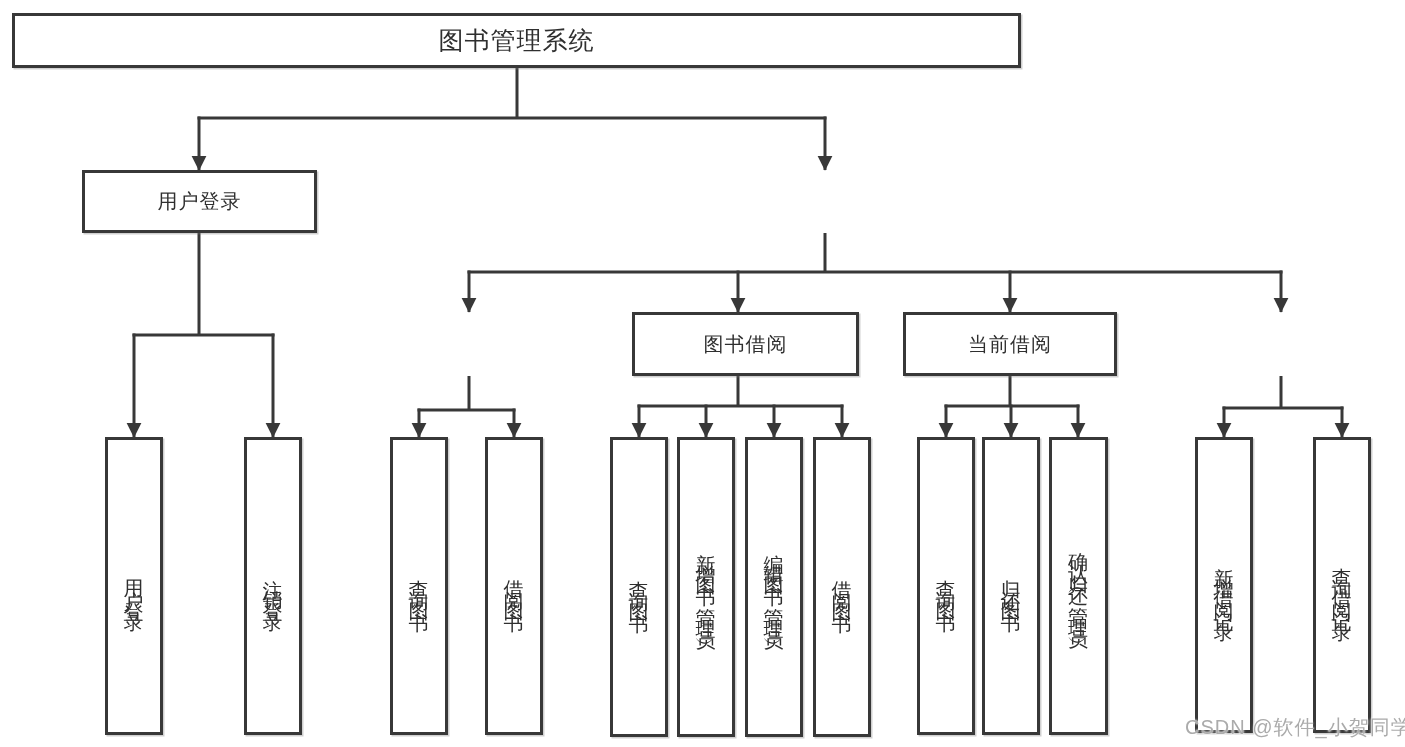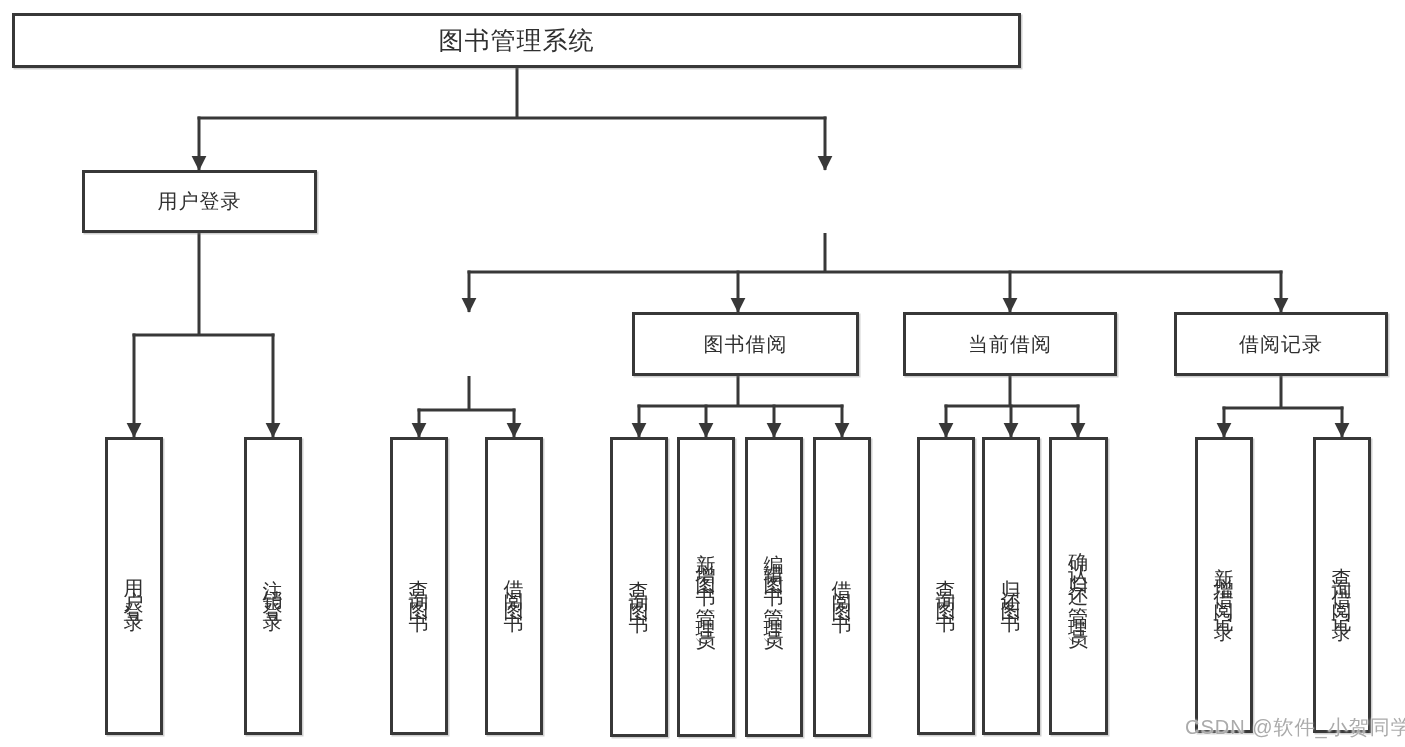--- a/index.html
+++ b/index.html
@@ -66,21 +66,20 @@
     <path class="ln" d="M1224,406.5 V437" marker-end="url(#arw)"></path>
     <path class="ln" d="M1342,406.5 V437" marker-end="url(#arw)"></path>
   </svg>
 
   <div class="box h root" style="left:12px;top:13px;width:1009px;height:55px">图书管理系统</div>
 
   <div class="box h" style="left:82px;top:170px;width:235px;height:63px">用户登录</div>
 
   <div class="box h" style="left:632px;top:312px;width:227px;height:64px">图书借阅</div>
   <div class="box h" style="left:903px;top:312px;width:214px;height:64px">当前借阅</div>
-  <div class="box h" style="left:1174px;top:312px;width:214px;height:64px">借阅记录</div>
 
   <div class="box v" style="left:105px;top:437px;width:58px;height:298px">
     <span class="vtxt">用户登录</span>
   </div>
   <div class="box v" style="left:244px;top:437px;width:58px;height:298px">
     <span class="vtxt">注销登录</span>
   </div>
 
   <div class="box v" style="left:390px;top:437px;width:58px;height:298px">
     <span class="vtxt">查询图书</span>

